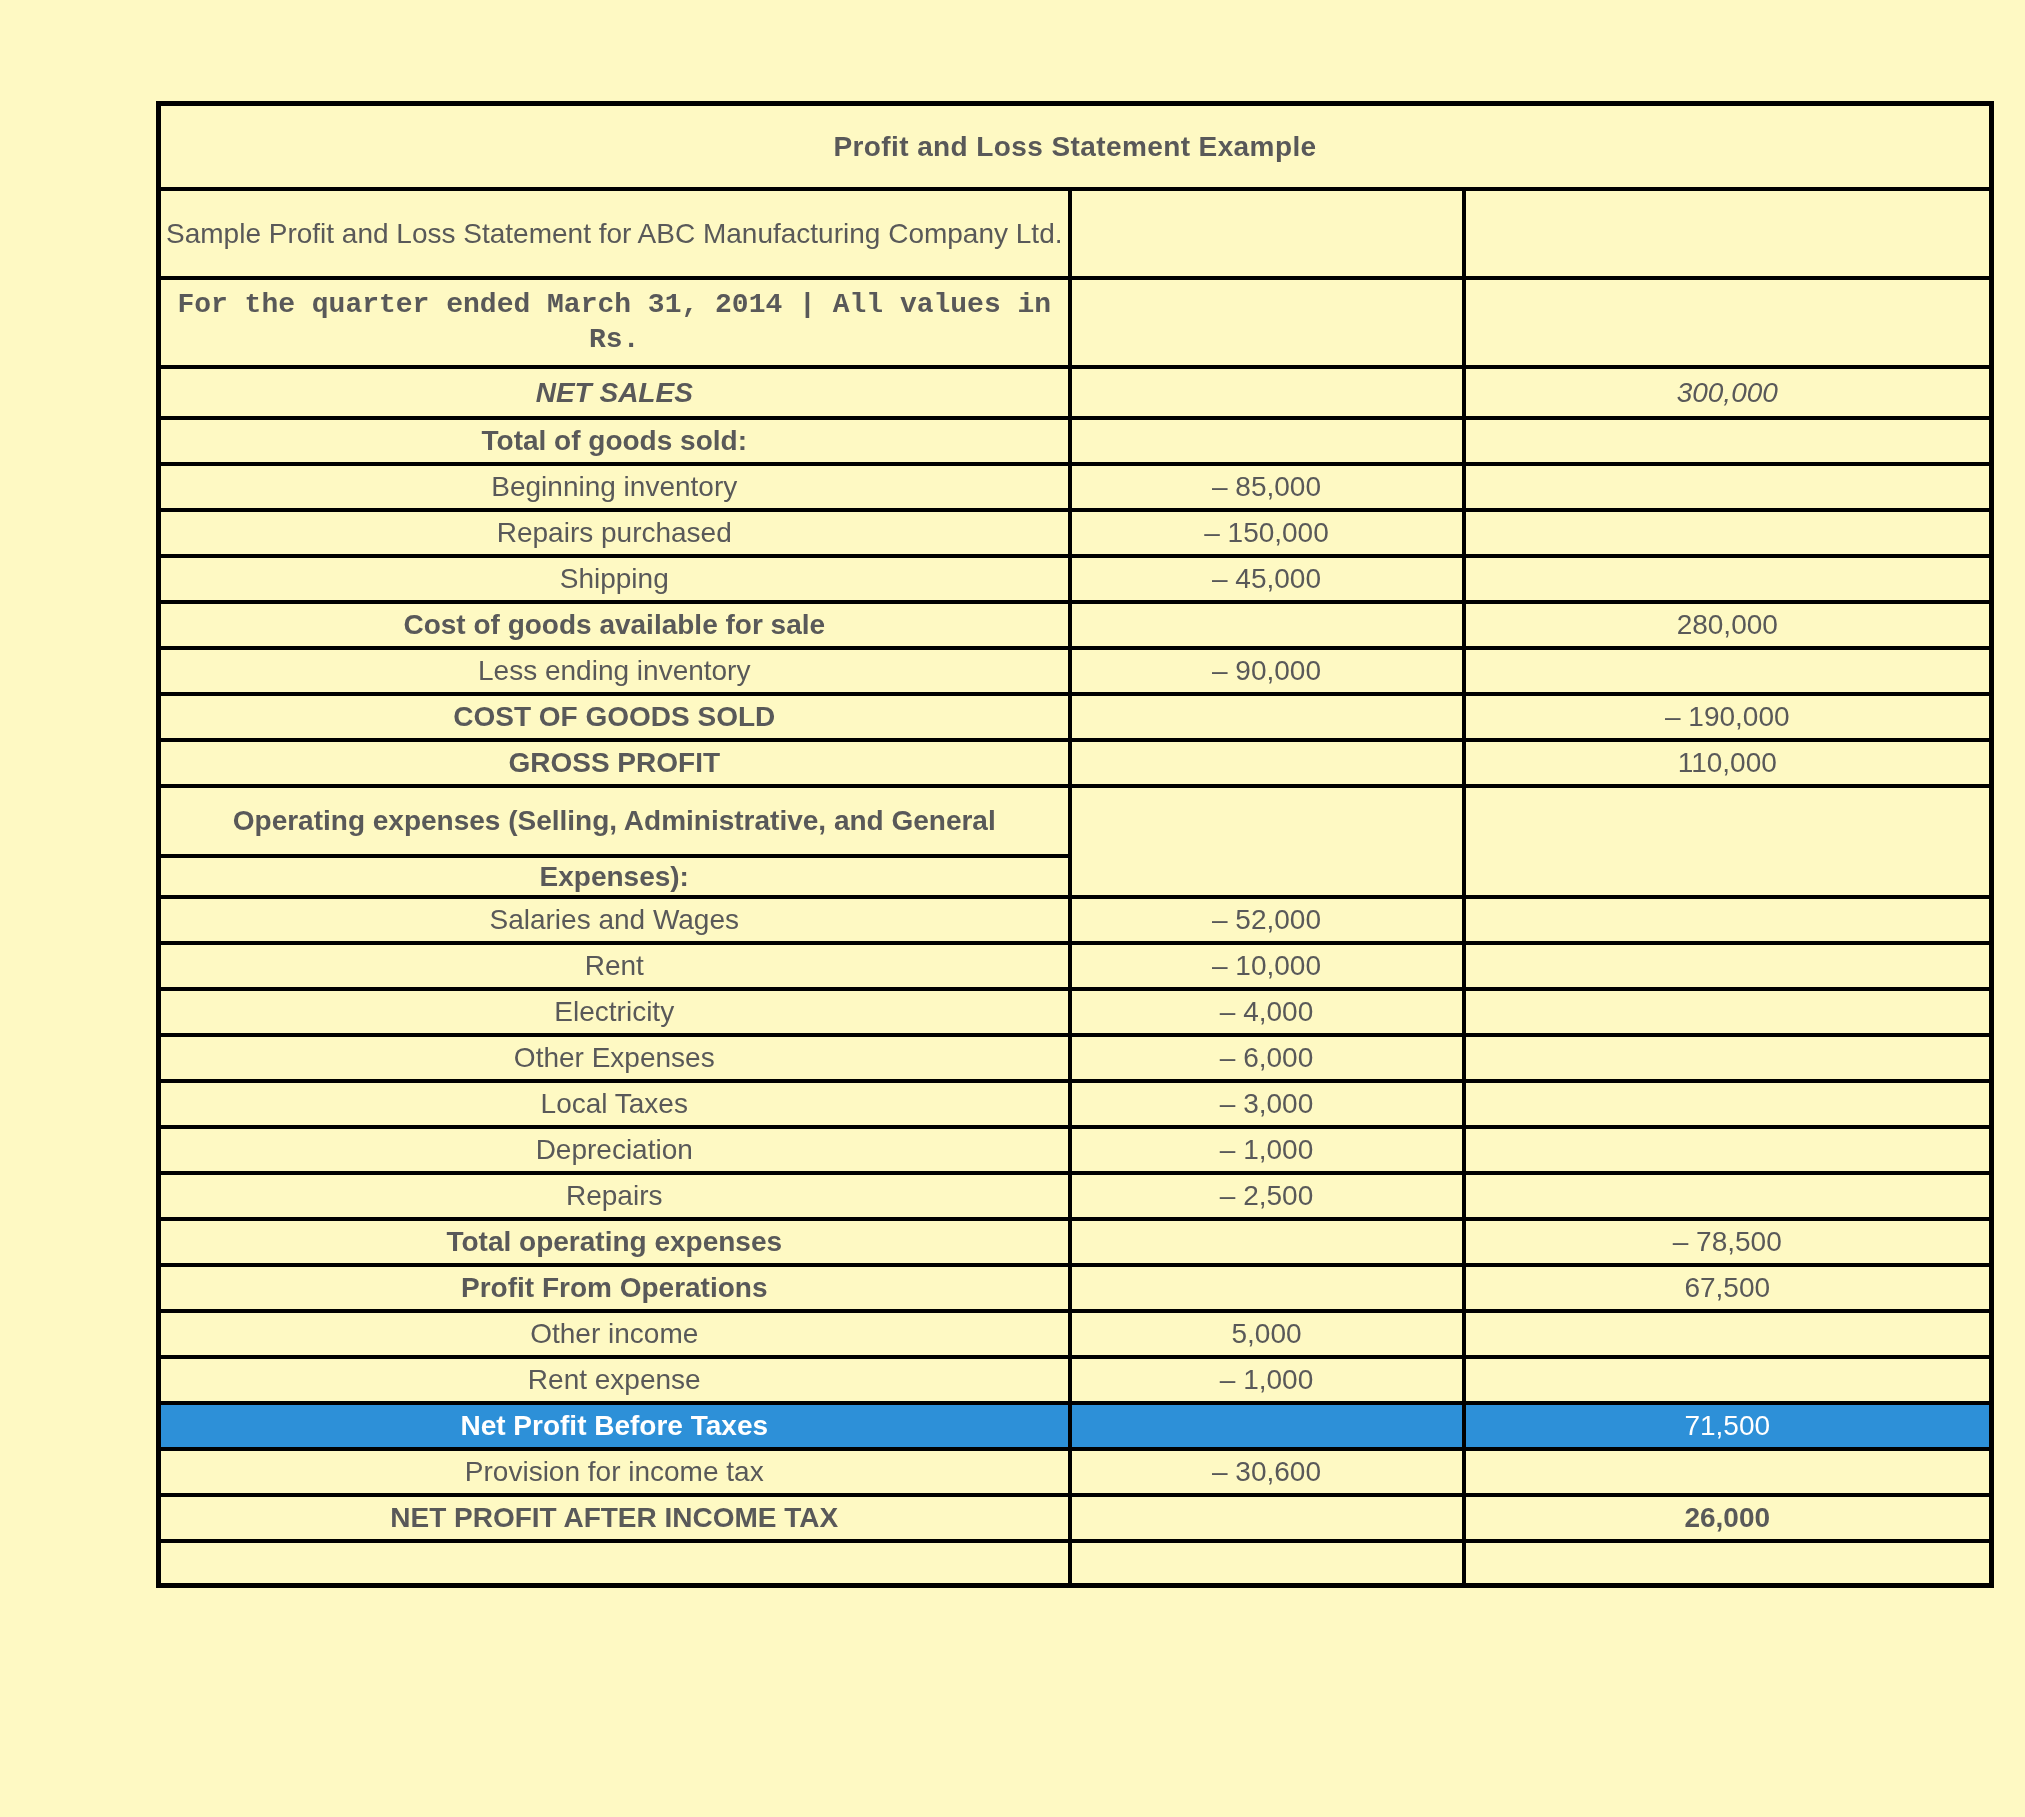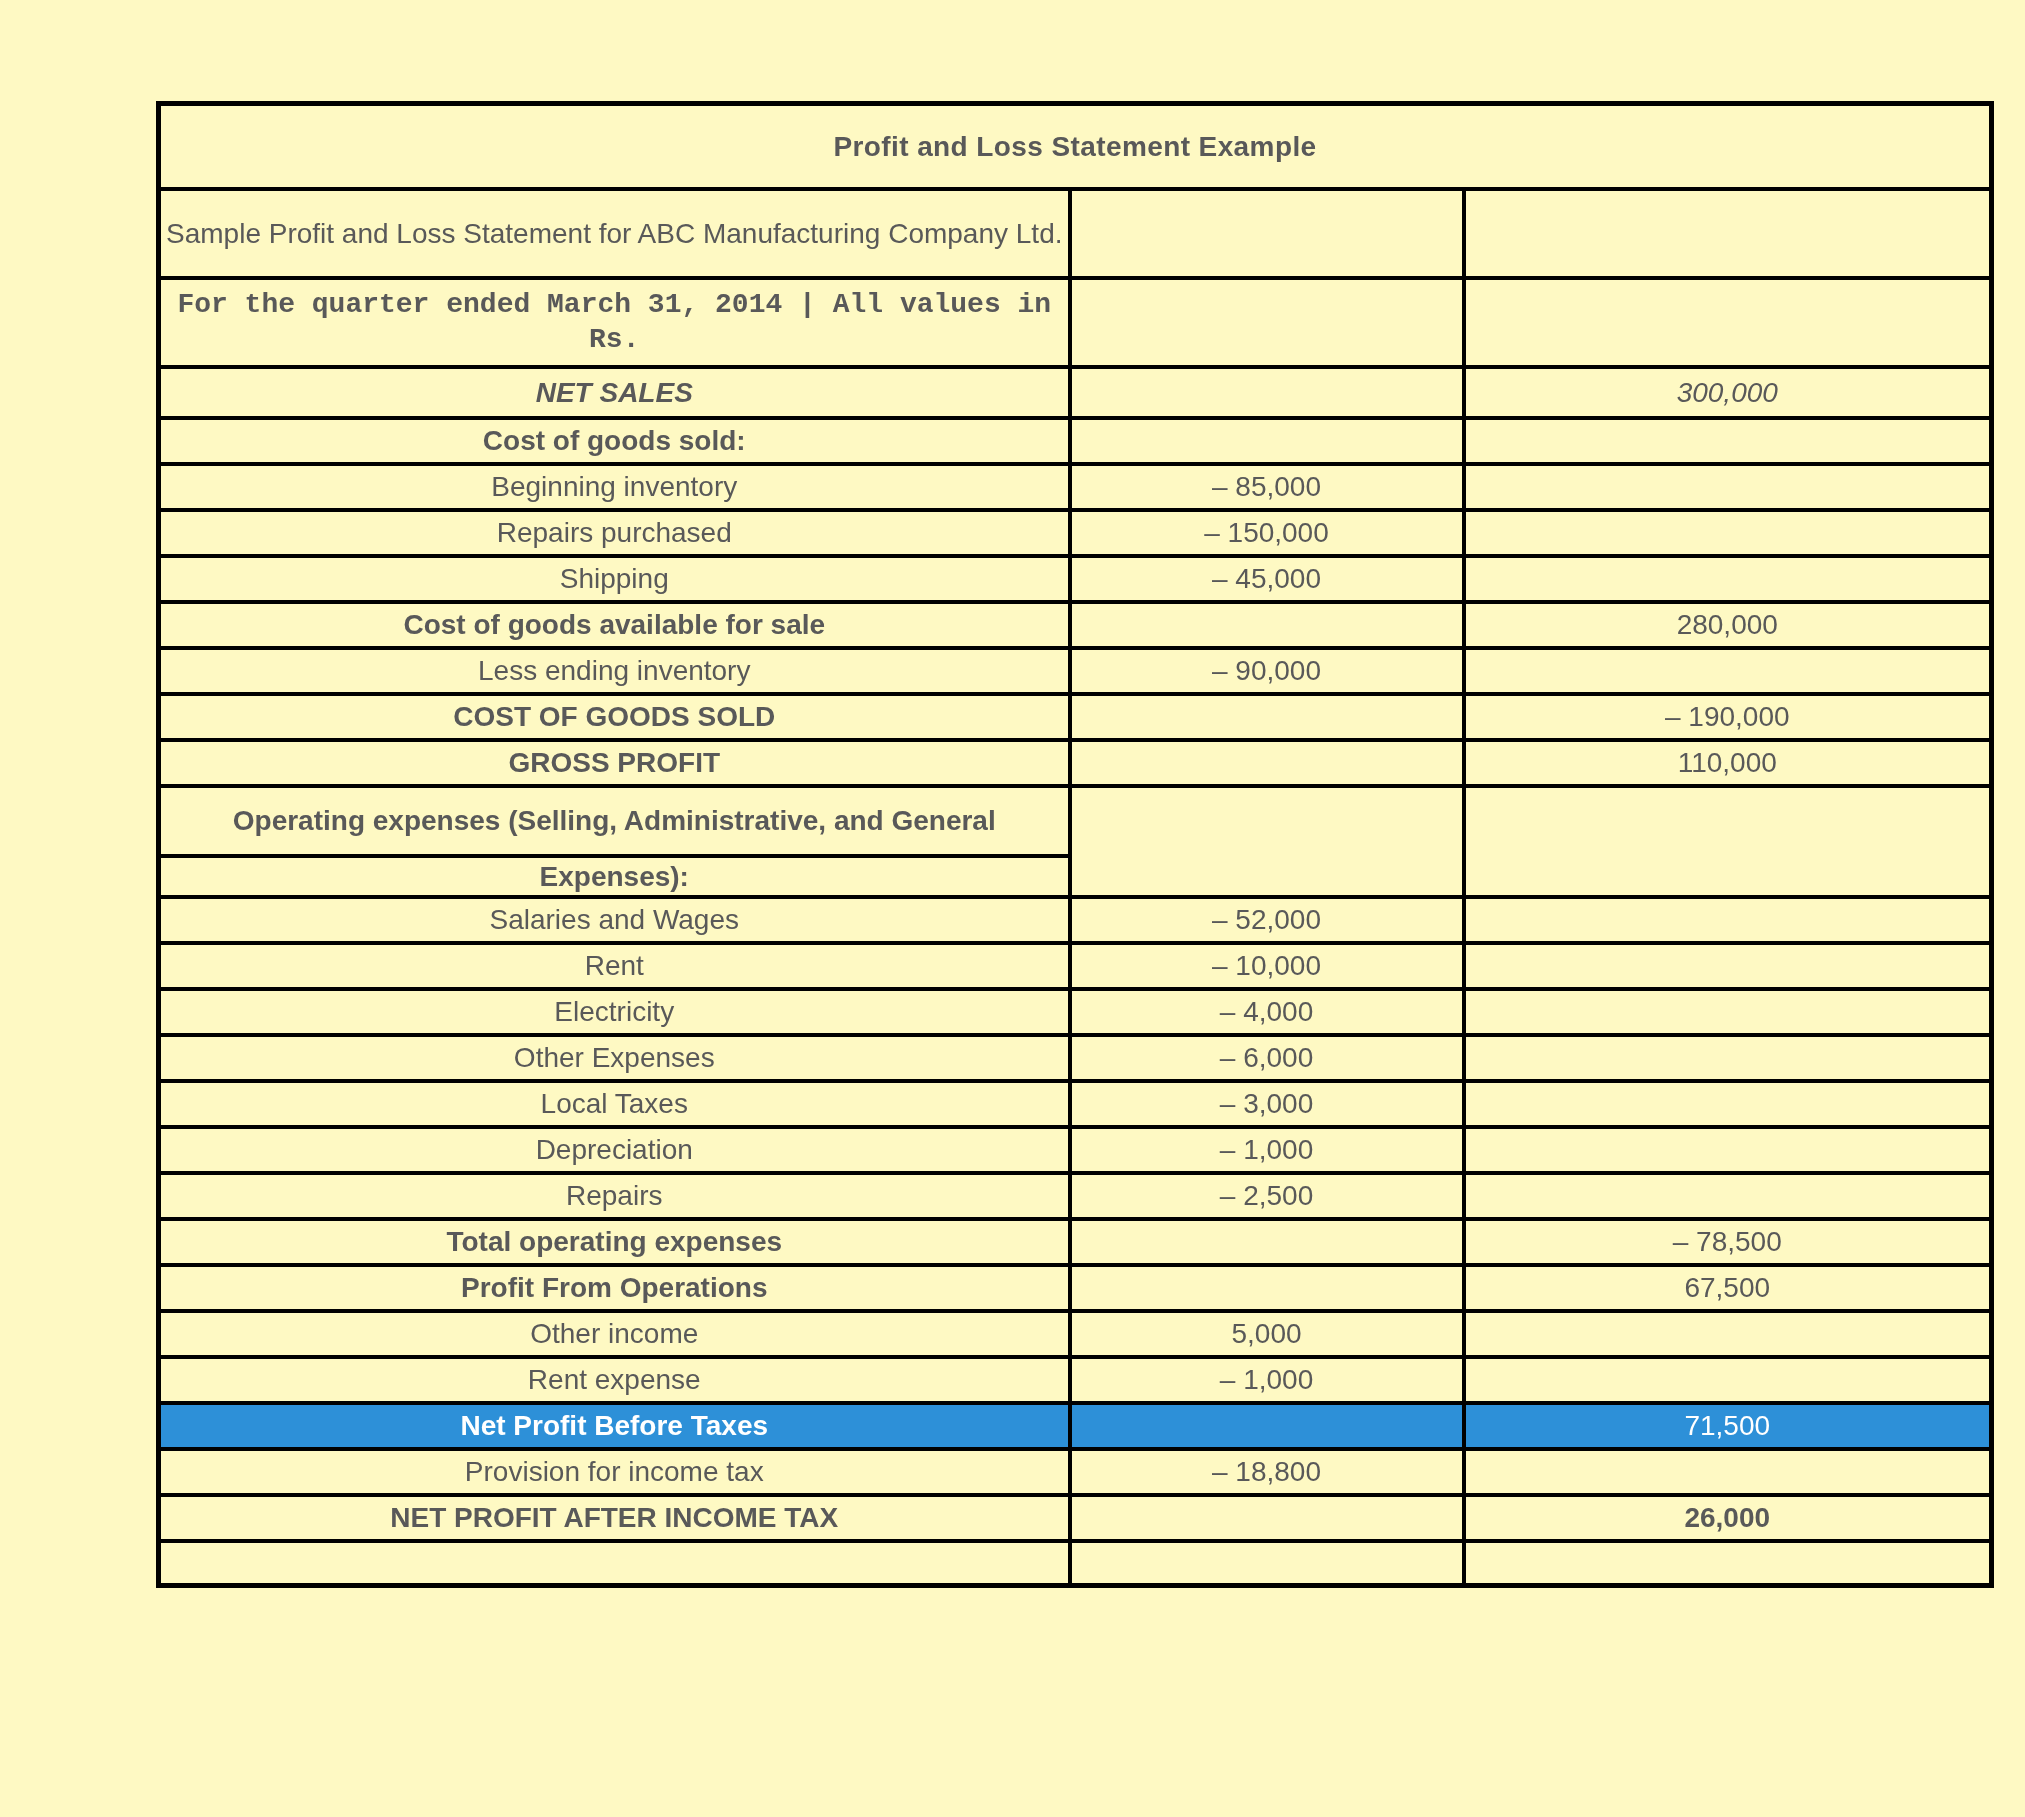--- a/index.html
+++ b/index.html
@@ -89,21 +89,21 @@
           <td class="label-cell bold left note-cell">For the quarter ended March 31, 2014 | All values in Rs.</td>
           <td class="val-cell"></td>
           <td class="val-cell"></td>
         </tr>
         <tr class="h-netsales">
           <td class="label-cell bold">NET SALES</td>
           <td class="val-cell"></td>
           <td class="val-cell">300,000</td>
         </tr>
         <tr class="h-row">
-          <td class="label-cell bold">Cost of goods sold:</td>
+          <td class="label-cell bold">Total of goods sold:</td>
           <td class="val-cell"></td>
           <td class="val-cell"></td>
         </tr>
         <tr class="h-row">
           <td class="label-cell">Beginning inventory</td>
           <td class="val-cell">– 85,000</td>
           <td class="val-cell"></td>
         </tr>
         <tr class="h-row">
           <td class="label-cell">Repairs purchased</td>
@@ -198,21 +198,21 @@
           <td class="val-cell">– 1,000</td>
           <td class="val-cell"></td>
         </tr>
         <tr class="h-row highlight">
           <td class="label-cell bold">Net Profit Before Taxes</td>
           <td class="val-cell"></td>
           <td class="val-cell">71,500</td>
         </tr>
         <tr class="h-row">
           <td class="label-cell">Provision for income tax</td>
-          <td class="val-cell">– 18,800</td>
+          <td class="val-cell">– 30,600</td>
           <td class="val-cell"></td>
         </tr>
         <tr class="h-row">
           <td class="label-cell bold">NET PROFIT AFTER INCOME TAX</td>
           <td class="val-cell"></td>
           <td class="val-cell bold">26,000</td>
         </tr>
         <tr class="h-blank">
           <td class="label-cell"></td>
           <td class="val-cell"></td>

